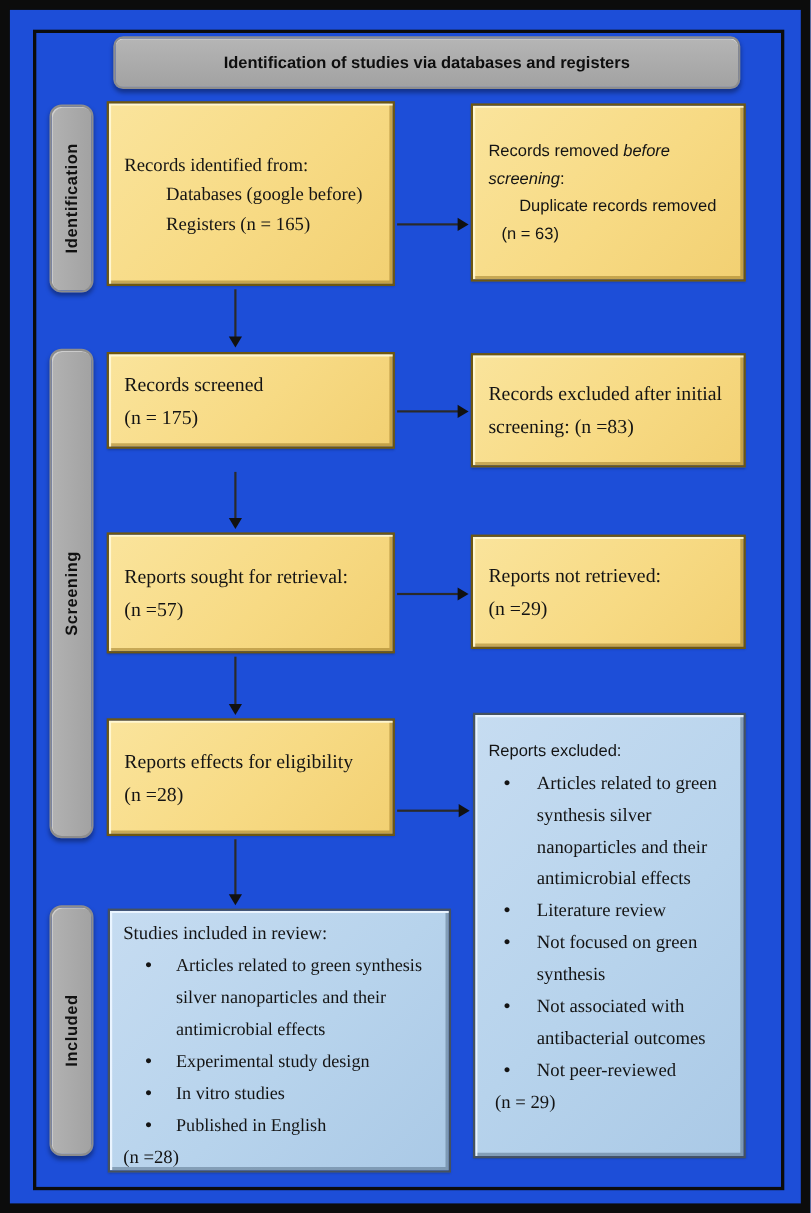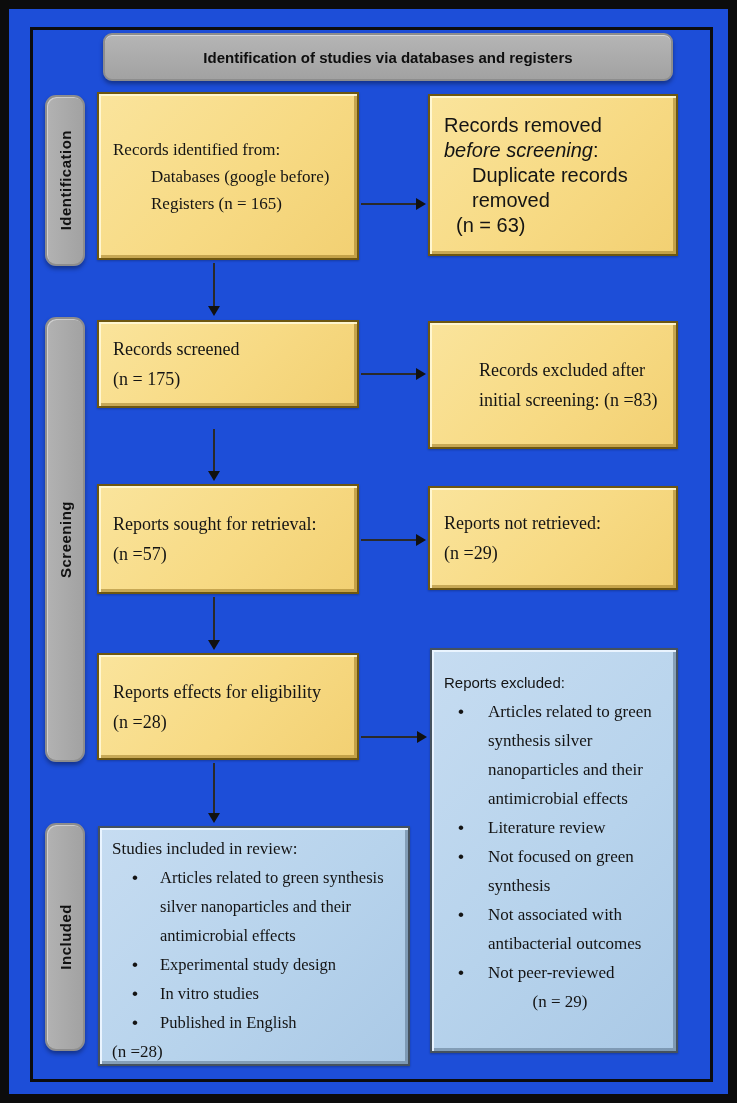--- a/index.html
+++ b/index.html
@@ -51,36 +51,36 @@
     justify-content:flex-start;
   }
   .serif{font-family:"Liberation Serif",serif;}
   .sans{font-family:"Liberation Sans",sans-serif;}
 
   .box-records-identified{left:97px;top:92px;width:262px;height:168px;}
   .box-records-identified .content{font-size:17px;line-height:27px;padding-left:14px;}
   .box-records-identified .indent{margin-left:38px;}
 
   .box-records-removed{left:428px;top:94px;width:250px;height:162px;}
-  .box-records-removed .content{font-size:20px;line-height:25px;padding:0 12px 0 14px;}
+  .box-records-removed .content{font-size:15px;line-height:25px;padding:0 12px 0 14px;}
   .box-records-removed .indent1{margin-left:28px;}
   .box-records-removed .indent2{margin-left:12px;}
 
   .box-records-screened{left:97px;top:320px;width:262px;height:88px;}
-  .box-records-excluded{left:428px;top:321px;width:250px;height:128px;padding-left:35px;}
+  .box-records-excluded{left:428px;top:321px;width:250px;height:104px;}
   .box-reports-sought{left:97px;top:484px;width:262px;height:110px;}
   .box-reports-not-retrieved{left:428px;top:486px;width:250px;height:104px;}
   .box-reports-assessed{left:97px;top:653px;width:262px;height:107px;}
   .twoline .content, .oneline .content{font-size:18px;line-height:30px;padding:0 14px;}
 
   .box-reports-excluded{left:430px;top:648px;width:248px;height:405px;padding:18px 6px 0 12px;}
   .box-reports-excluded .bx-title{font-size:15px;line-height:29px;}
   .box-reports-excluded ul{margin:0;padding:0 0 0 14px;list-style:none;}
   .box-reports-excluded li{position:relative;padding-left:30px;font-size:17px;line-height:29px;}
-  .box-reports-excluded .bx-count{font-size:17px;line-height:29px;margin-left:6px;text-align:center;}
+  .box-reports-excluded .bx-count{font-size:17px;line-height:29px;margin-left:6px;}
 
   .box-studies-included{left:98px;top:826px;width:312px;height:240px;padding:6px 6px 0 12px;}
   .box-studies-included .bx-title{font-size:17px;line-height:29px;}
   .box-studies-included ul{margin:0;padding:0 0 0 20px;list-style:none;}
   .box-studies-included li{position:relative;padding-left:28px;font-size:16.5px;line-height:29px;}
   .box-studies-included .bx-count{font-size:17px;line-height:29px;}
 
   li.bullet::before{
     content:"\2022";position:absolute;left:0;top:0;
     font-family:"Liberation Sans",sans-serif;font-size:17px;

